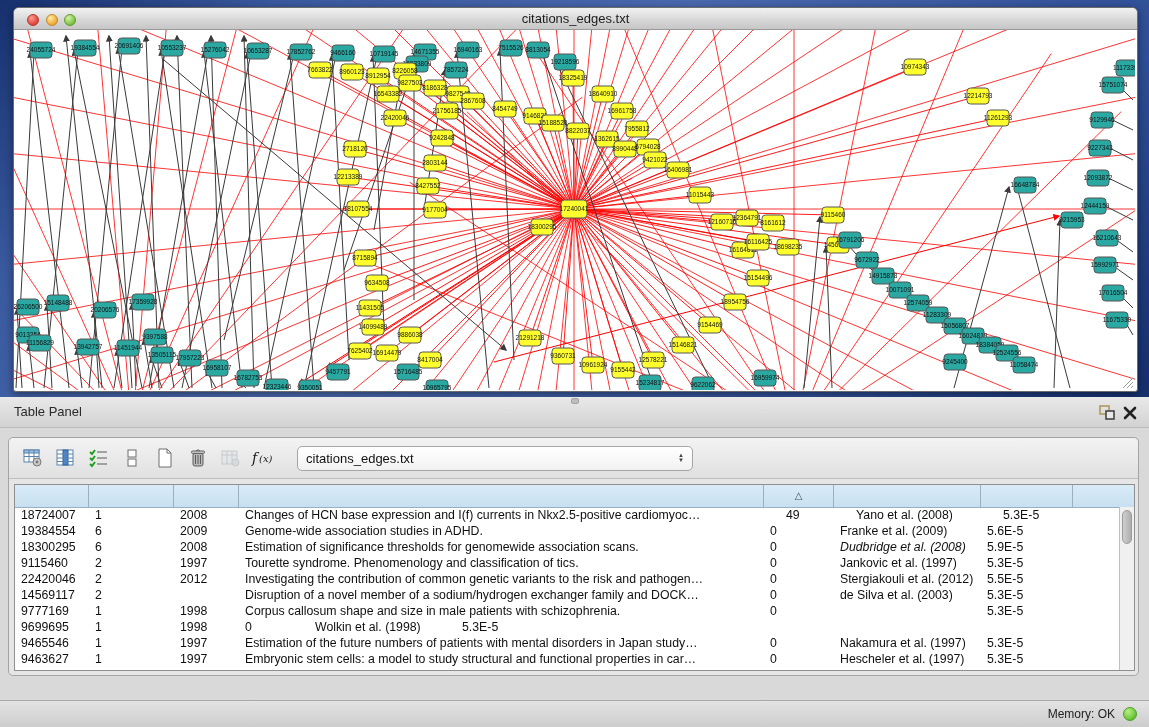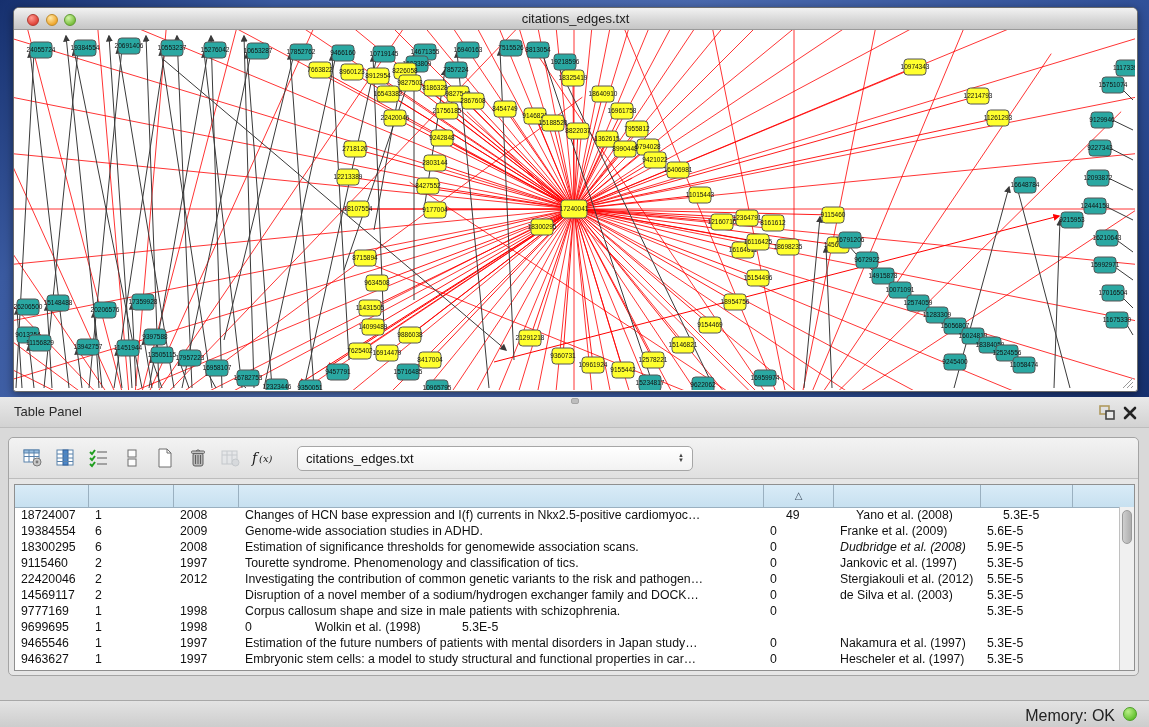--- a/index.html
+++ b/index.html
@@ -62,21 +62,21 @@
   #tabsbar{position:absolute;left:0;top:282px;width:100%;display:flex;justify-content:center;}
   #seg{display:flex;border:1px solid #9e9e9e;border-radius:5px;overflow:hidden;height:20px;
     box-shadow:0 1px 1px rgba(255,255,255,.8);}
   .seg-btn{padding:0 16px;font-size:12.5px;line-height:20px;background:linear-gradient(#ffffff,#efefef);
     color:#222;border:none;border-right:1px solid #b5b5b5;cursor:pointer;font-family:inherit;}
   .seg-btn:last-child{border-right:none;}
   .seg-btn.sel{background:linear-gradient(#8f8f8f,#6d6d6d);color:#f4f4f4;}
   
   #statusbar{position:absolute;left:0;top:700px;width:1149px;height:27px;
     background:linear-gradient(#e3e3e3,#cdcdcd);border-top:1px solid #a8a8a8;box-sizing:border-box;}
-  #mem{position:absolute;right:34px;top:6px;font-size:16px;color:#222;}
+  #mem{position:absolute;right:34px;top:6px;font-size:12px;color:#222;}
   #memdot{position:absolute;right:12px;top:6px;width:14px;height:14px;border-radius:50%;
     background:radial-gradient(circle at 35% 30%,#b9ef86,#61c02e 75%);border:1px solid #4d9e28;box-sizing:border-box;}
 </style>
 </head>
 <body>
 
 <div id="desktop"></div>
 
 <div id="netwin">
   <div id="titlebar">

